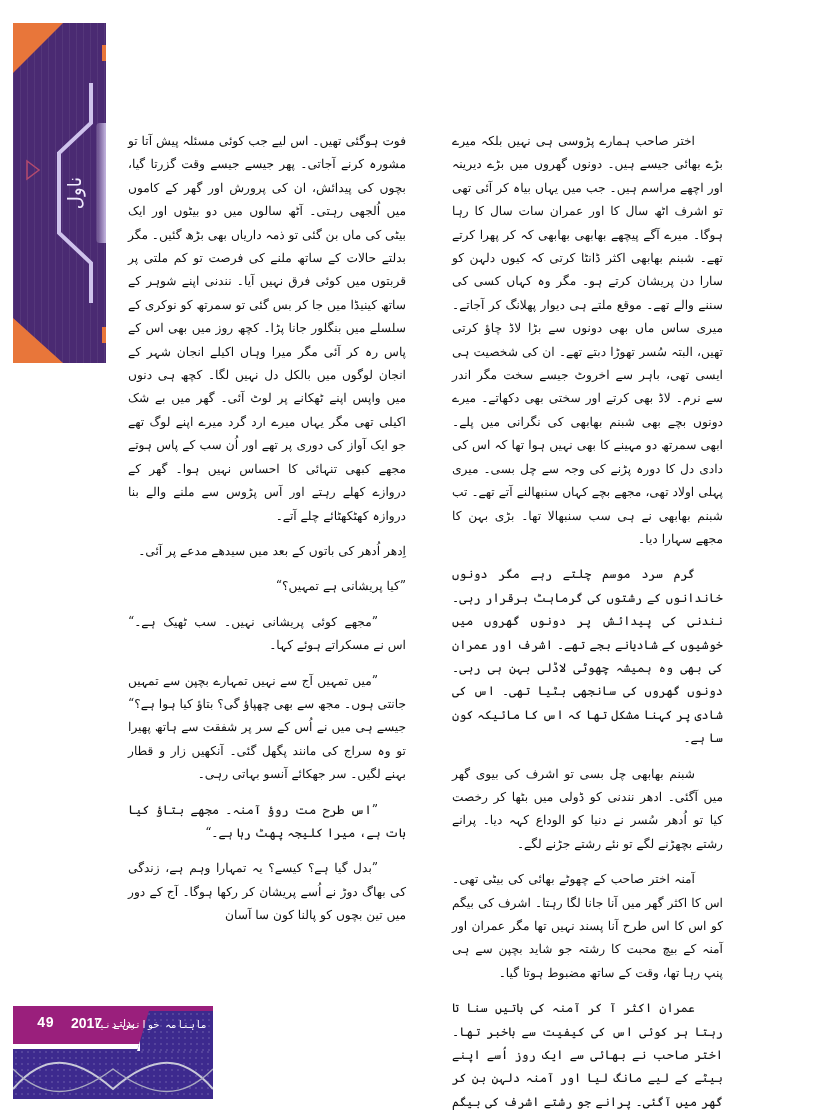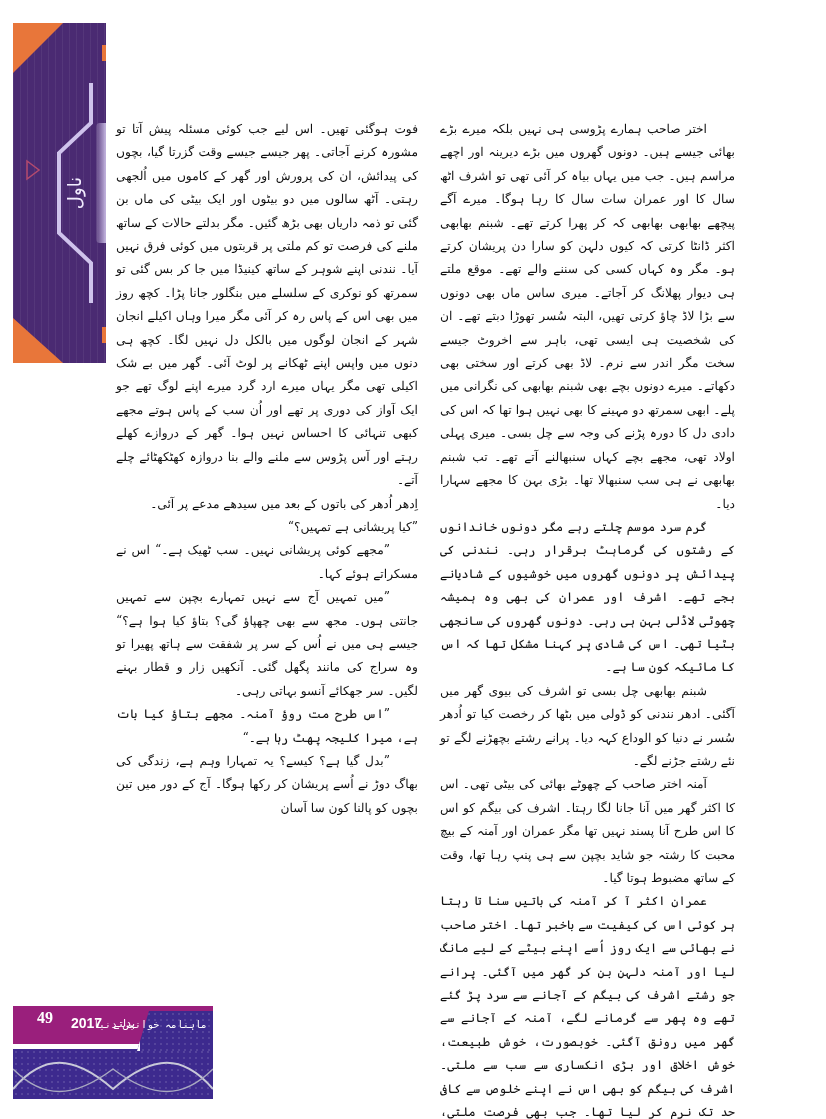--- a/index.html
+++ b/index.html
@@ -21,21 +21,21 @@
   .side-banner .glow { position:absolute; right:-2px; top:100px; width:12px; height:120px;
     background:linear-gradient(90deg, rgba(255,255,255,0.1), rgba(230,220,255,0.9)); border-radius:4px 0 0 4px; }
   .side-banner .tri { position:absolute; left:12px; top:136px; }
   .side-banner .vtitle { position:absolute; left:42px; top:150px; width:40px; height:40px;
     color:#f2ecff; font-size:18px; transform:rotate(-90deg); text-align:center; line-height:40px;
     font-family:"DejaVu Sans", sans-serif; letter-spacing:1px; }
 
   
   .col { position:absolute; direction:rtl; text-align:justify; font-family:"DejaVu Serif", serif;
     font-size:12.2px; line-height:23.4px; color:#111; }
-  .col p { margin:0; }
+  .col p { margin:12px; }
   .col p.indent { text-indent:28px; }
   .col p.center { text-align:right; }
   .col-right { left:440px; top:118px; width:295px; }
   .col-left  { left:116px; top:118px; width:302px; }
 
   
   .footer { position:absolute; left:13px; top:1003px; width:200px; height:96px; overflow:hidden; }
   .footer .mag-band { position:absolute; left:0; top:3px; width:200px; height:38px; background:#9a1f7c; }
   .footer .white-sep { position:absolute; left:0; top:41px; width:200px; height:5px; background:#ffffff; }
   .footer .purple { position:absolute; left:0; top:46px; width:200px; height:50px;
@@ -46,22 +46,22 @@
     background:#3d2a8e;
     background-image:radial-gradient(rgba(255,255,255,0.12) 0.8px, transparent 1px);
     background-size:6px 6px;
     clip-path:polygon(12px 0, 100% 0, 100% 100%, 0 100%); border-left:3px solid #fff; }
   .footer .mag-name { position:absolute; right:6px; top:16px; color:#fff; font-size:10px; direction:rtl;
     font-family:Liberation Mono, monospace; }
   .footer .month { position:absolute; left:100px; top:14px; color:#fff; font-size:11px; direction:rtl;
     font-family:"DejaVu Sans", sans-serif; }
   .footer .year { position:absolute; left:58px; top:12px; color:#fff; font-size:14px; font-weight:bold;
     font-family:"Liberation Sans", sans-serif; }
-  .footer .page { position:absolute; left:24px; top:6px; color:#fff; font-size:16px; font-weight:bold;
-    font-family:Liberation Serif, serif; }
+  .footer .page { position:absolute; left:24px; top:12px; color:#fff; font-size:14px; font-weight:bold;
+    font-family:Liberation Mono, monospace; }
   .footer svg.waves { position:absolute; left:0; top:46px; }
 </style>
 </head>
 <body>
 
 <div class="side-banner">
   <div class="stripes"></div>
   <div class="orange-top"></div>
   <div class="orange-bot"></div>
   <div class="orange-edge-top"></div>

